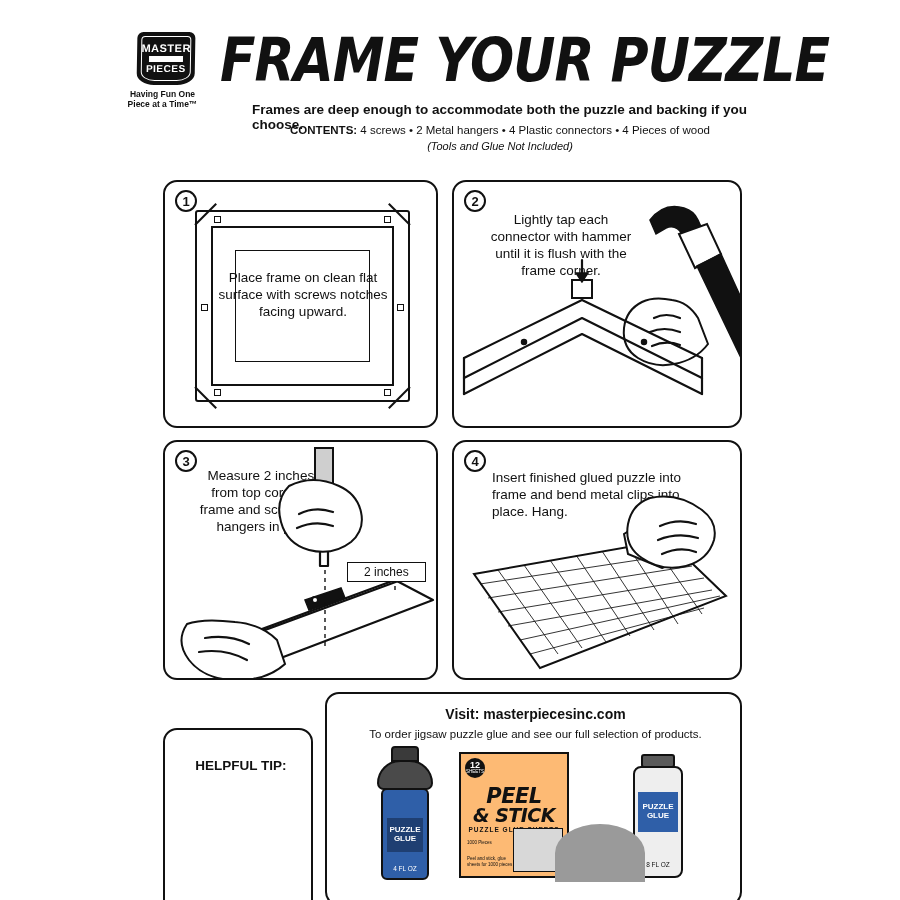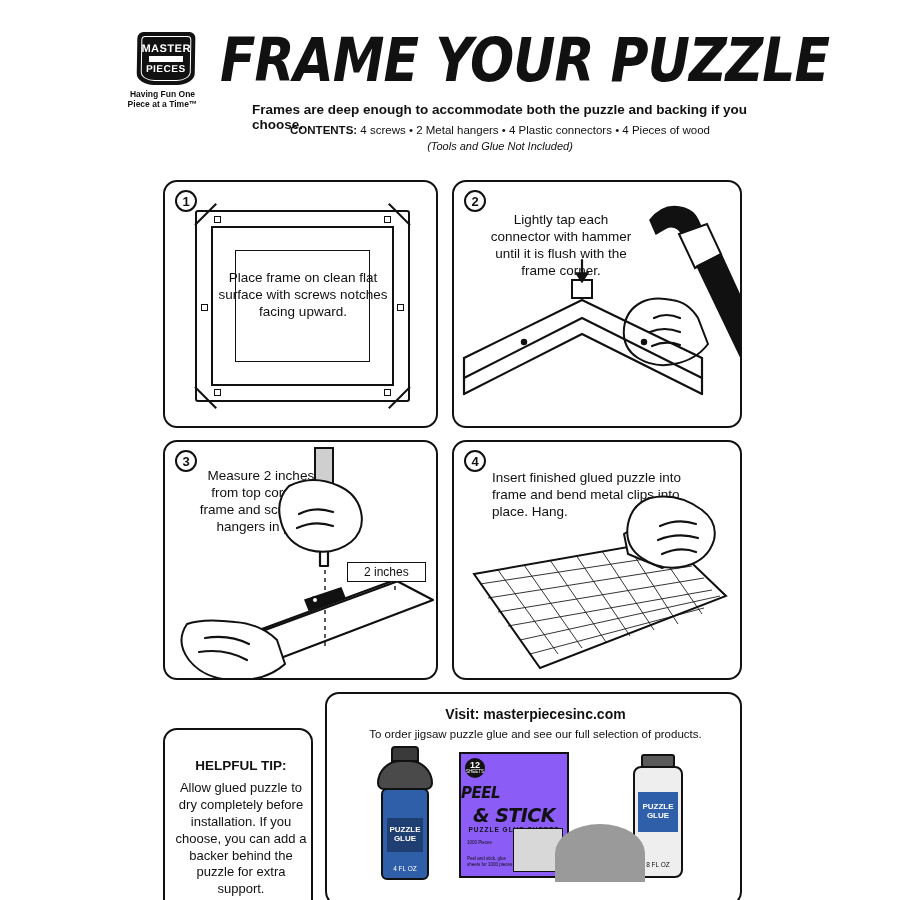--- a/index.html
+++ b/index.html
@@ -144,21 +144,21 @@
 
   
   #p5title { position:absolute; left: 14px; top: 28px; width: 124px; font-size: 13.5px; font-weight: bold; text-align:center;}
   #p5body { position:absolute; left: 10px; top: 50px; width: 132px; font-size: 13px; line-height: 1.3; text-align:center;}
 
   
   #p6visit { position:absolute; left: 0; top: 12px; width: 417px; text-align:center; font-size: 14px; font-weight: bold;}
   #p6sub { position:absolute; left: 0; top: 34px; width: 417px; text-align:center; font-size: 11.5px;}
   .product { position: absolute; }
   .box {
-    position:absolute; background:#8b5cf6; border:2px solid #111;
+    position:absolute; background:#fdba74; border:2px solid #111;
   }
   .box-title { font-family:"DejaVu Sans", sans-serif; font-weight:bold; font-style:italic;}
   .shadow-blob { position:absolute; background:#9a9a9a; }
 </style>
 </head>
 <body>
 
 <div class="page">
 
   <div class="header">
@@ -286,42 +286,41 @@
       <path class="ink-lt" d="M170 92 q22 -16 44 -8 q16 6 14 22 q-2 14 -20 20 l-34 -14 z"></path>
       <path class="ink-lt" d="M196 56 q-18 6 -22 26 q-4 22 14 34 q20 14 44 8 q22 -6 28 -26 q4 -18 -12 -30 q-24 -18 -52 -12 z"></path>
       <path class="ink" d="M206 84 q18 -8 36 -2"></path>
       <path class="ink" d="M204 98 q20 -8 40 -2"></path>
       <path class="ink" d="M208 112 q18 -8 34 -2"></path>
     </svg>
   </div>
 
   <div class="panel" id="panel5">
     <div id="p5title">HELPFUL TIP:</div>
-    <div id="p5body">Allow glued puzzle to dry completely before installation. If you choose, you can add a backer behind the puzzle for extra support.</div>
   </div>
 
   <div class="panel" id="panel6">
     <div id="p6visit">Visit: masterpiecesinc.com</div>
     <div id="p6sub">To order jigsaw puzzle glue and see our full selection of products.</div>
 
     <div class="product" style="left:42px;top:52px;width:72px;height:138px;">
       <div style="position:absolute;left:22px;top:0;width:28px;height:16px;background:#3a3a3a;border:2px solid #111;border-radius:4px 4px 0 0;"></div>
       <div style="position:absolute;left:8px;top:14px;width:56px;height:30px;background:#4a4a4a;border:2px solid #111;border-radius:28px 28px 8px 8px;"></div>
       <div style="position:absolute;left:12px;top:42px;width:48px;height:92px;background:#2f5fa8;border:2px solid #111;border-radius:6px;">
         <div style="position:absolute;left:4px;top:28px;right:4px;height:34px;background:#1f3f72;display:flex;align-items:center;justify-content:center;color:#fff;font-size:8px;font-weight:bold;text-align:center;line-height:1.1;">PUZZLE GLUE</div>
         <div style="position:absolute;left:0;right:0;bottom:6px;text-align:center;color:#fff;font-size:6.5px;">4 FL OZ</div>
       </div>
     </div>
 
     <div class="product box" style="left:132px;top:58px;width:110px;height:126px;">
       <div style="position:absolute;left:4px;top:4px;width:20px;height:20px;border-radius:50%;background:#111;color:#fff;display:flex;flex-direction:column;align-items:center;justify-content:center;line-height:1;">
         <span style="font-size:9px;font-weight:bold;">12</span>
         <span style="font-size:4.5px;">SHEETS</span>
       </div>
-      <div class="box-title" style="position:absolute;left:0;right:0;top:30px;font-size:15px;letter-spacing:-0.5px;">PEEL</div>
+      <div class="box-title" style="position:absolute;left:0;right:0;top:30px;text-align:center;font-size:21px;letter-spacing:-0.5px;">PEEL</div>
       <div class="box-title" style="position:absolute;left:0;right:0;top:50px;text-align:center;font-size:19px;letter-spacing:-0.5px;">&amp; STICK</div>
       <div style="position:absolute;left:0;right:0;top:72px;text-align:center;font-size:6.5px;letter-spacing:1px;font-weight:bold;">PUZZLE GLUE SHEETS</div>
       <div style="position:absolute;left:6px;top:86px;width:46px;font-size:4.5px;line-height:1.4;">1000 Pieces</div>
       <div style="position:absolute;left:6px;top:102px;width:46px;font-size:4.5px;line-height:1.4;">Peel and stick, glue sheets for 1000 pieces</div>
       <div style="position:absolute;right:4px;bottom:4px;width:50px;height:44px;background:#d8d8d8;border:1px solid #111;"></div>
     </div>
 
     <div class="product" style="left:300px;top:60px;width:62px;height:128px;">
       <div style="position:absolute;left:14px;top:0;width:34px;height:14px;background:#5a5a5a;border:2px solid #111;border-radius:3px;"></div>
       <div style="position:absolute;left:6px;top:12px;width:50px;height:112px;background:#eeeeee;border:2px solid #111;border-radius:8px;">

